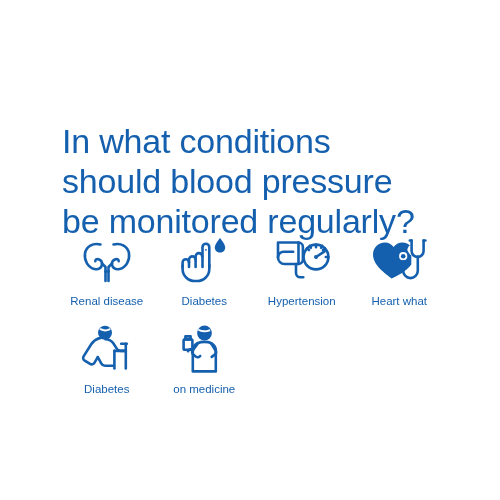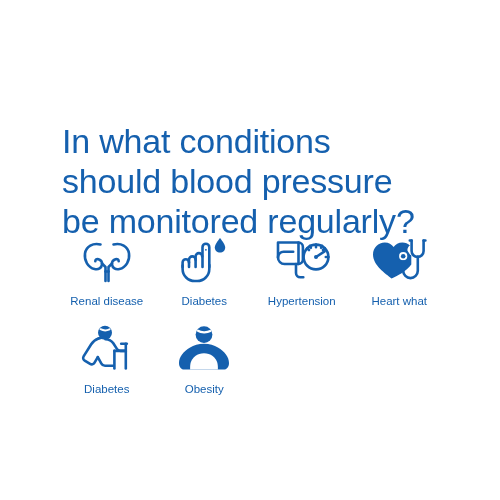--- a/index.html
+++ b/index.html
@@ -175,30 +175,37 @@
           <path d="M47.8 20.8v24.6"></path>
           <path d="M36.4 27.9v17.5"></path>
           <path d="M36.4 27.9h11.4"></path>
           <path d="M43.2 20.8h5.6"></path>
         </svg>
       </span>
       <span class="cell-label">Diabetes</span>
     </div>
 
 
-
-    <div class="cell">
-      <span class="icon-wrap">
-        <svg width="56" height="50" viewBox="0 0 56 50" fill="none" stroke="#1560ae" stroke-width="2.6" stroke-linecap="round" stroke-linejoin="round">
-
-          <circle cx="28" cy="10.6" r="8.4" fill="#1560ae" stroke="none"></circle>
-          <path d="M22 6.8c3 1.9 8.8 2.1 12.3.3" stroke="#ffffff" stroke-width="2.2"></path>
-
-          <path d="M28 19.8c-5.6 0-10.3 1.6-13.9 3.6C7.4 27.2 3 33 3 38.9c0 4 2.1 6.6 5.6 6.6h38.8c3.5 0 5.6-2.6 5.6-6.6 0-5.9-4.4-11.7-11.1-15.5-3.6-2-8.3-3.6-13.9-3.6z" fill="#1560ae" stroke="none"></path>
-
-          <path d="M28 29.2c-6.6 0-12 4.2-13.4 9.8-.4 1.7-.5 3.6-.5 6.5h27.8c0-2.9-.1-4.8-.5-6.5-1.4-5.6-6.8-9.8-13.4-9.8z" fill="#ffffff" stroke="none"></path>
-        </svg>
-      </span>
-      <span class="cell-label">Obesity</span>
-    </div>
+    <div class="cell">
+      <span class="icon-wrap">
+        <svg width="52" height="52" viewBox="0 0 52 52" fill="none" stroke="#1560ae" stroke-width="2.6" stroke-linecap="round" stroke-linejoin="round">
+
+          <circle cx="26.5" cy="10" r="7.4" fill="#1560ae" stroke="none"></circle>
+          <path d="M21 7c2.4 1.6 7.4 1.8 10.4.3" stroke="#ffffff" stroke-width="2"></path>
+
+          <path d="M19.6 20.2c-2.9 1.3-4.8 4.1-4.8 7.4v20.8h23V27.6c0-3.3-1.9-6.1-4.8-7.4"></path>
+          <path d="M19.6 20.2c2-.9 4.3-1.3 6.9-1.3s4.9.4 6.9 1.3"></path>
+
+          <path d="M19.2 21.5l-4.4 5.6c-1.1 1.4-.9 3.4.5 4.5l2.4 1.9c1.4 1.1 3.4.9 4.5-.5"></path>
+          <path d="M15.2 26.6c-1.8-.8-3.8-.4-4.9 1.1l-.3.4"></path>
+
+          <rect x="5.6" y="16.4" width="8.8" height="10.4" rx="1.4"></rect>
+          <path d="M7.4 13.4h5.2v3H7.4z"></path>
+
+          <path d="M33.4 20.8l4 6.4c1 1.6.6 3.6-.9 4.7l-2.8 2"></path>
+        </svg>
+      </span>
+      <span class="cell-label">on medicine</span>
+    </div>
+
 
   </div>
 </div>
 
 </body></html>

